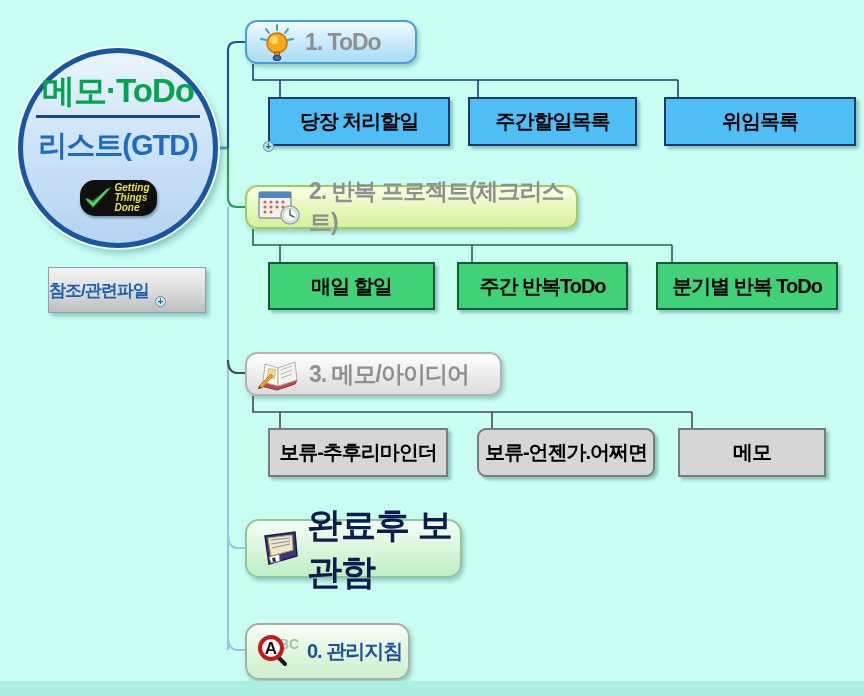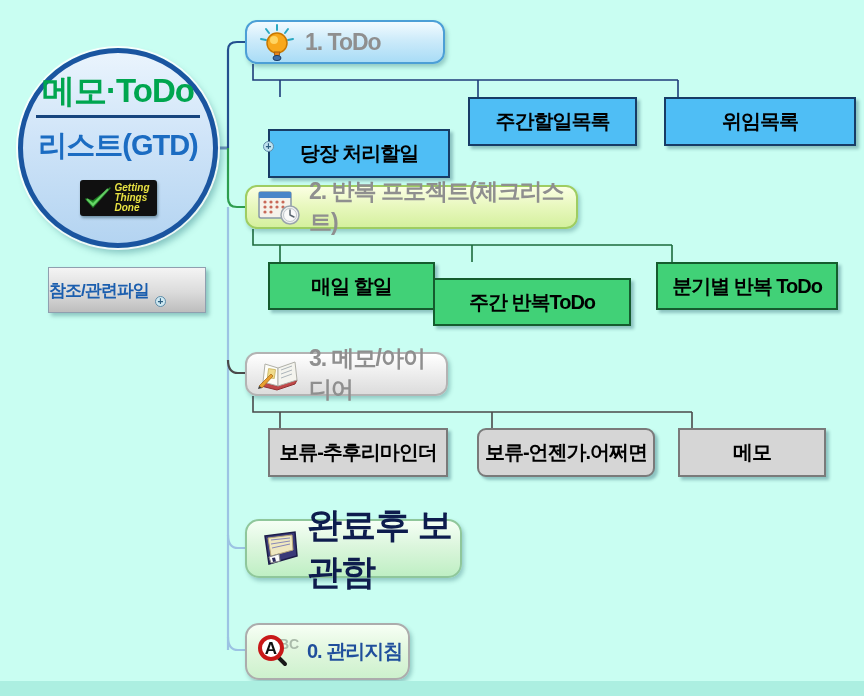--- a/index.html
+++ b/index.html
@@ -19,21 +19,21 @@
     background:linear-gradient(180deg,#EAF4FD 0%,#CFE4F8 45%,#B4D4F1 100%);
     box-shadow:0 0 0 2px rgba(255,255,255,.85),4px 5px 7px rgba(0,90,100,.35);
     display:flex;flex-direction:column;align-items:center;padding-top:16px;
   }
   .central-title1{
     font-size:33px;font-weight:bold;color:#00A64F;letter-spacing:-1px;
     border-bottom:3px solid #17457E;padding:0 6px 1px 6px;
   }
   .central-title2{font-size:29px;font-weight:bold;color:#1B6CC2;margin-top:8px;letter-spacing:-1px;}
   .gtd-badge{
-    margin-top:14px;background:#101010;border-radius:3px;
+    margin-top:14px;background:#101010;border-radius:15px;
     display:flex;align-items:center;gap:2px;padding:3px 7px 3px 3px;
     box-shadow:1px 2px 3px rgba(0,40,50,.4);
   }
   .gtd-text{display:flex;flex-direction:column;line-height:10px;}
   .gtd-text span{font-size:10px;font-weight:bold;font-style:italic;color:#E8E243;}
 
   
   .attachment{
     position:absolute;left:48px;top:255px;width:158px;height:46px;box-sizing:border-box;
     background:linear-gradient(180deg,#F4F4F4 0%,#DBDBDB 55%,#BDBDBD 100%);
@@ -47,46 +47,46 @@
     font-size:10px;line-height:10px;text-align:center;font-weight:bold;box-sizing:border-box;
   }
 
   
   .branch-header{
     position:absolute;box-sizing:border-box;border-radius:12px;
     display:flex;align-items:center;padding-left:10px;gap:8px;
     box-shadow:2px 3px 4px rgba(0,70,80,.28);
   }
   .branch-header .hl{font-weight:bold;color:#8F8F8F;letter-spacing:-1px;}
-  #branch-todo{left:245px;top:20px;width:200px;height:44px;
+  #branch-todo{left:245px;top:20px;width:172px;height:44px;
     border:2px solid #4C9FD6;background:linear-gradient(180deg,#F2FBFF 0%,#CDEBFA 45%,#A9DCF6 100%);}
   #branch-repeat{left:245px;top:185px;width:333px;height:44px;
     border:2px solid #9ECD62;background:linear-gradient(180deg,#FBFFE3 0%,#E9F8C0 45%,#D5F09E 100%);}
-  #branch-memo{left:245px;top:352px;width:203px;height:44px;
+  #branch-memo{left:245px;top:352px;width:257px;height:44px;
     border:2px solid #B3B3B3;background:linear-gradient(180deg,#FFFFFF 0%,#EFEFEF 45%,#DCDCDC 100%);}
   #branch-archive{left:245px;top:519px;width:217px;height:59px;border-radius:14px;
     border:2px solid #8FC79B;background:linear-gradient(180deg,#F5FFF5 0%,#DCF6DD 45%,#BFEFC4 100%);}
   #branch-guide{left:245px;top:623px;width:165px;height:57px;border-radius:14px;
     border:2px solid #ACACAC;background:linear-gradient(180deg,#F7FFF5 0%,#E2F7DF 45%,#CDF1CD 100%);}
   #branch-todo .hl,#branch-repeat .hl,#branch-memo .hl{font-size:23px;}
   #branch-archive .hl{font-size:35px;color:#0E1C4D;}
   #branch-guide .hl{font-size:20px;color:#1F4E9C;}
 
   
   .child-box{
     position:absolute;box-sizing:border-box;height:49px;
     display:flex;align-items:center;justify-content:center;
     font-size:20px;font-weight:bold;color:#000;letter-spacing:-1px;
     box-shadow:3px 3px 3px rgba(0,60,80,.3);
   }
   .row-todo{background:#4FBEF5;border:2px solid #173C66;top:97px;}
   .row-repeat{background:#41D177;border:2px solid #155C2E;top:262px;height:48px;}
   .row-memo{background:#D6D6D6;border:2px solid #7A7A7A;top:428px;}
-  #cb-t1{left:268px;width:182px;margin-top:32px;} #cb-t2{left:468px;width:169px;} #cb-t3{left:664px;width:192px;}
-  #cb-r1{left:268px;width:167px;} #cb-r2{left:433px;width:198px;margin-top:16px;} #cb-r3{left:656px;width:182px;}
+  #cb-t1{left:268px;width:182px;} #cb-t2{left:468px;width:169px;} #cb-t3{left:664px;width:192px;}
+  #cb-r1{left:268px;width:167px;} #cb-r2{left:457px;width:171px;} #cb-r3{left:656px;width:182px;}
   #cb-m1{left:268px;width:180px;} #cb-m2{left:477px;width:178px;border-radius:9px;} #cb-m3{left:678px;width:148px;}
 
   .icon{flex:0 0 auto;}
 </style>
 </head>
 <body>
 
 <div class="canvas">
 
   <svg class="connectors" viewBox="0 0 864 696">

